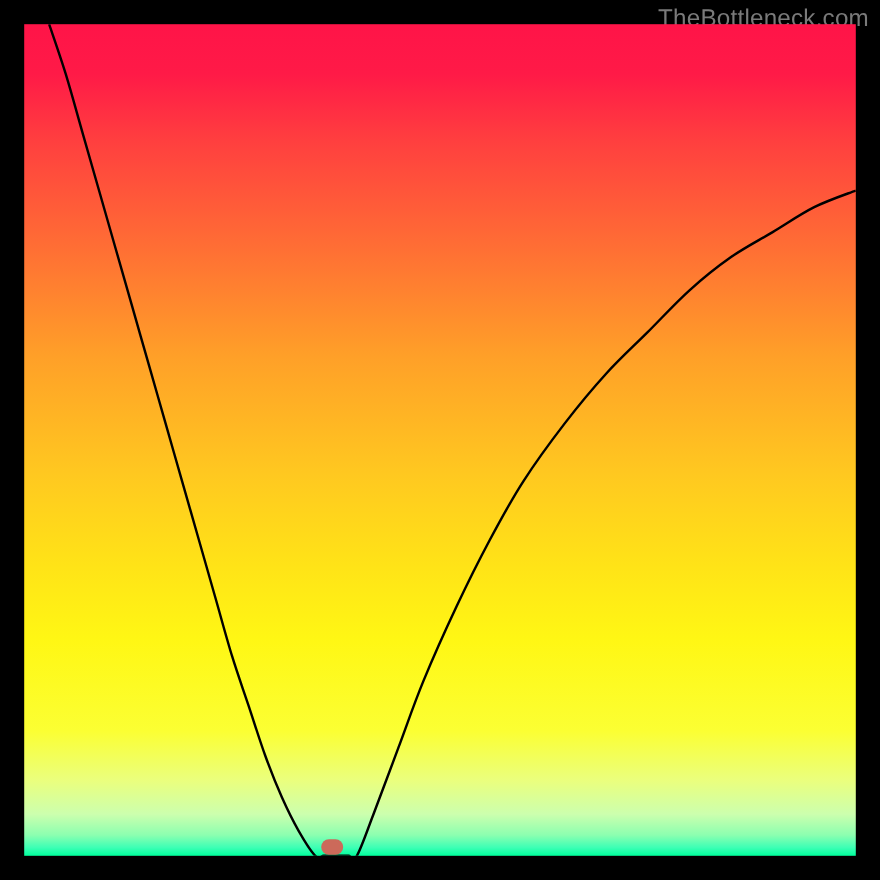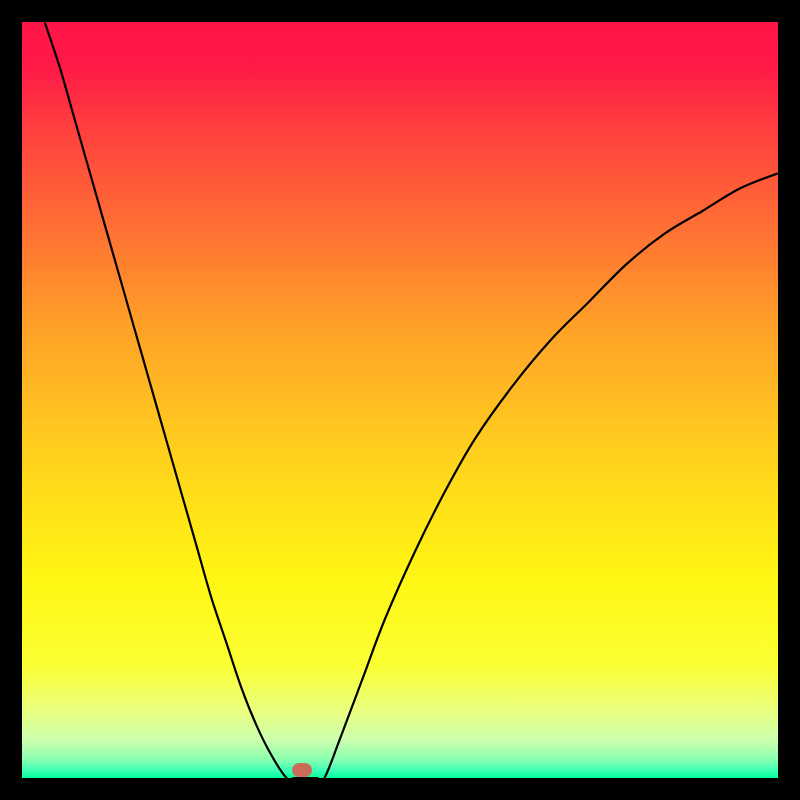--- a/index.html
+++ b/index.html
@@ -69,20 +69,21 @@
     font-size: 22px;
     letter-spacing: 0.2px;
     font-weight: 500;
     user-select: none;
   }
 </style>
 </head>
 <body>
 
 <div class="frame">
+  <div class="watermark">TheBottleneck.com</div>
 
   <div class="plot">
     <div class="gradient"></div>
 
     <svg class="curve" viewBox="0 0 756 756" preserveAspectRatio="none">
       <path id="curve-path" d="M 22.68 0.00 C 25.20 7.56, 32.76 28.98, 37.80 45.36 C 42.84 61.74, 47.88 80.64, 52.92 98.28 C 57.96 115.92, 63.00 133.56, 68.04 151.20 C 73.08 168.84, 78.12 186.48, 83.16 204.12 C 88.20 221.76, 93.24 239.40, 98.28 257.04 C 103.32 274.68, 108.36 292.32, 113.40 309.96 C 118.44 327.60, 123.48 345.24, 128.52 362.88 C 133.56 380.52, 138.60 398.16, 143.64 415.80 C 148.68 433.44, 153.72 451.08, 158.76 468.72 C 163.80 486.36, 168.84 504.00, 173.88 521.64 C 178.92 539.28, 183.96 558.18, 189.00 574.56 C 194.04 590.94, 199.08 604.80, 204.12 619.92 C 209.16 635.04, 214.20 651.42, 219.24 665.28 C 224.28 679.14, 229.32 691.74, 234.36 703.08 C 239.40 714.42, 244.44 724.50, 249.48 733.32 C 254.52 742.14, 260.82 752.22, 264.60 756.00 C 268.38 759.78, 269.64 756.00, 272.16 756.00 C 274.68 756.00, 277.20 756.00, 279.72 756.00 C 282.24 756.00, 284.76 756.00, 287.28 756.00 C 289.80 756.00, 292.32 756.00, 294.84 756.00 C 297.36 756.00, 298.62 762.30, 302.40 756.00 C 306.18 749.70, 311.22 734.58, 317.52 718.20 C 323.82 701.82, 332.64 677.88, 340.20 657.72 C 347.76 637.56, 354.06 618.66, 362.88 597.24 C 371.70 575.82, 383.04 550.62, 393.12 529.20 C 403.20 507.78, 413.28 487.62, 423.36 468.72 C 433.44 449.82, 442.26 433.44, 453.60 415.80 C 464.94 398.16, 478.80 379.26, 491.40 362.88 C 504.00 346.50, 516.60 331.38, 529.20 317.52 C 541.80 303.66, 554.40 292.32, 567.00 279.72 C 579.60 267.12, 592.20 253.26, 604.80 241.92 C 617.40 230.58, 630.00 220.50, 642.60 211.68 C 655.20 202.86, 667.80 196.56, 680.40 189.00 C 693.00 181.44, 705.60 172.62, 718.20 166.32 C 730.80 160.02, 749.70 153.72, 756.00 151.20"></path>
     </svg>
 
     <div class="marker" id="min-marker" style="left: 269.72px; top: 741.44px;"></div>
   </div>

